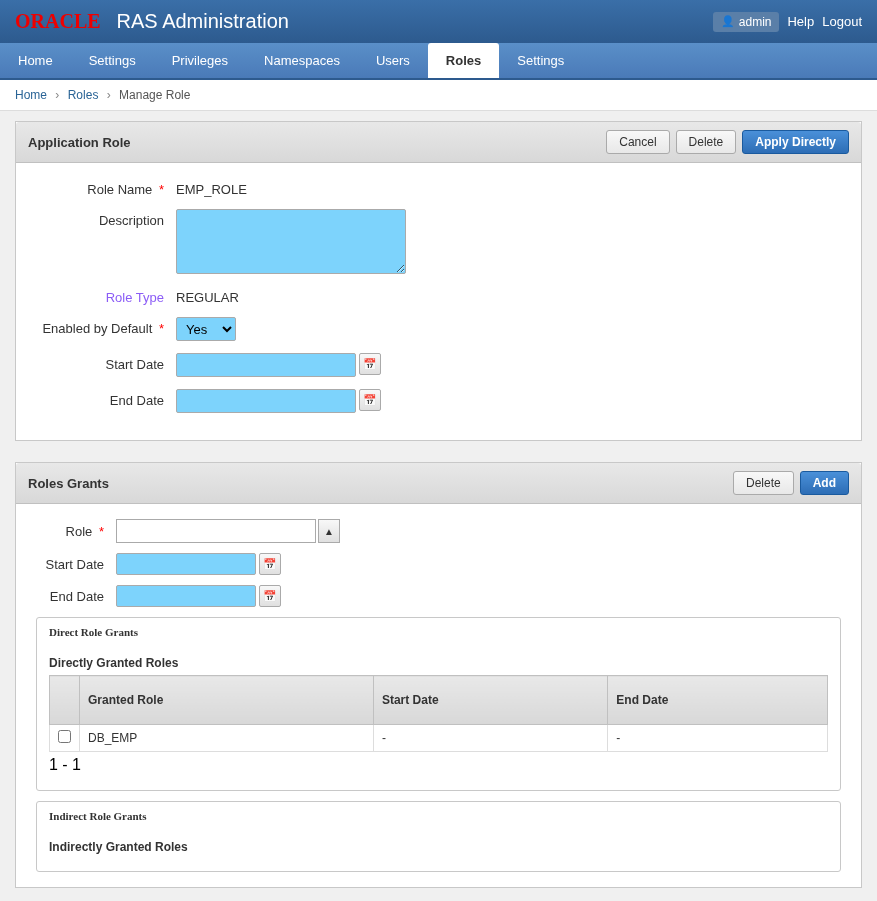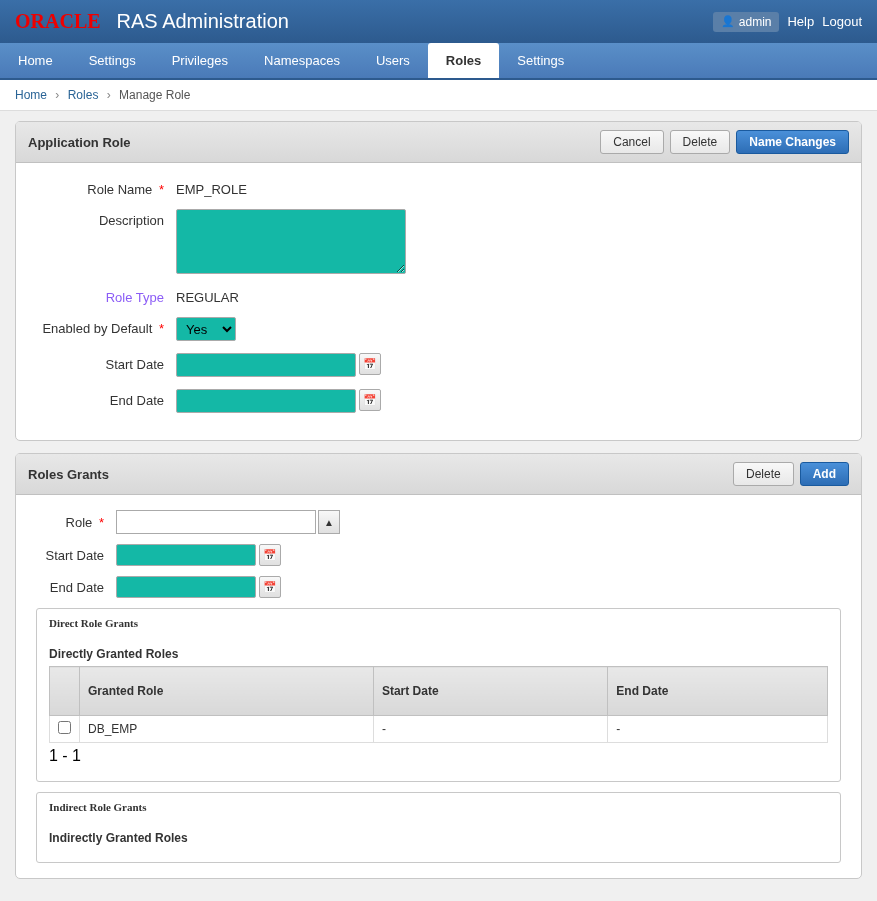--- a/index.html
+++ b/index.html
@@ -20,36 +20,36 @@
 
     
     .breadcrumb { padding: 8px 15px; font-size: 12px; color: #555; background: #fff; border-bottom: 1px solid #ddd; }
     .breadcrumb a { color: #2a6496; text-decoration: none; }
     .breadcrumb-sep { margin: 0 5px; color: #888; }
 
     
     .main { padding: 10px 15px; background: #f0f0f0; min-height: 800px; }
 
     
-    .section-card { background: #fff; border: 1px solid #c8c8c8; border-radius: 5px; margin-bottom: 12px; }
+    .section-card { background: #fff; border: 1px solid #c8c8c8; border-radius: 0; margin-bottom: 21px; }
     .section-header { background: linear-gradient(180deg, #e8e8e8 0%, #d8d8d8 100%); padding: 8px 12px; border-bottom: 1px solid #c0c0c0; display: flex; align-items: center; justify-content: space-between; border-radius: 3px 3px 0 0; }
     .section-title { font-weight: bold; font-size: 13px; color: #333; }
     .section-body { padding: 15px 20px; }
 
     
     .btn { padding: 4px 12px; border: 1px solid #aaa; border-radius: 3px; cursor: pointer; font-size: 12px; background: linear-gradient(180deg, #f8f8f8 0%, #e8e8e8 100%); color: #333; }
     .btn-primary { background: linear-gradient(180deg, #4a90d9 0%, #2d6db5 100%); color: #fff; border-color: #1a5a9e; font-weight: bold; }
     .btn-group { display: flex; gap: 6px; }
 
     
     .form-row { display: flex; align-items: flex-start; margin-bottom: 12px; }
     .form-label { width: 140px; text-align: right; padding-right: 12px; padding-top: 4px; font-size: 13px; color: #333; flex-shrink: 0; }
     .form-label-colored { color: #8b5cf6; }
     .required { color: red; margin-left: 3px; }
-    .form-control { border: 1px solid #aaa; border-radius: 2px; padding: 3px 5px; font-size: 13px; background: #14b8a6; }
+    .form-control { border: 1px solid #aaa; border-radius: 2px; padding: 3px 5px; font-size: 13px; background: #7dd3fc; }
     textarea.form-control { width: 230px; height: 65px; resize: both; }
     input.form-control { width: 180px; height: 24px; }
     input.form-control-sm { width: 160px; height: 22px; }
     .role-type-value { padding-top: 4px; font-size: 13px; }
     select.form-control { height: 24px; width: 60px; }
 
     
     .cal-icon { display: inline-flex; align-items: center; justify-content: center; width: 22px; height: 22px; border: 1px solid #aaa; background: linear-gradient(180deg, #f8f8f8 0%, #e0e0e0 100%); cursor: pointer; margin-left: 3px; border-radius: 2px; font-size: 11px; }
 
     
@@ -111,21 +111,21 @@
 </div>
 
 <div class="main">
 
   <div class="section-card">
     <div class="section-header">
       <span class="section-title">Application Role</span>
       <div class="btn-group">
         <button class="btn">Cancel</button>
         <button class="btn">Delete</button>
-        <button class="btn btn-primary">Name Changes</button>
+        <button class="btn btn-primary">Apply Directly</button>
       </div>
     </div>
     <div class="section-body">
 
       <div class="form-row">
         <div class="form-label">
           <span>Role Name</span>
           <span class="required">*</span>
         </div>
         <span class="role-type-value">EMP_ROLE</span>

